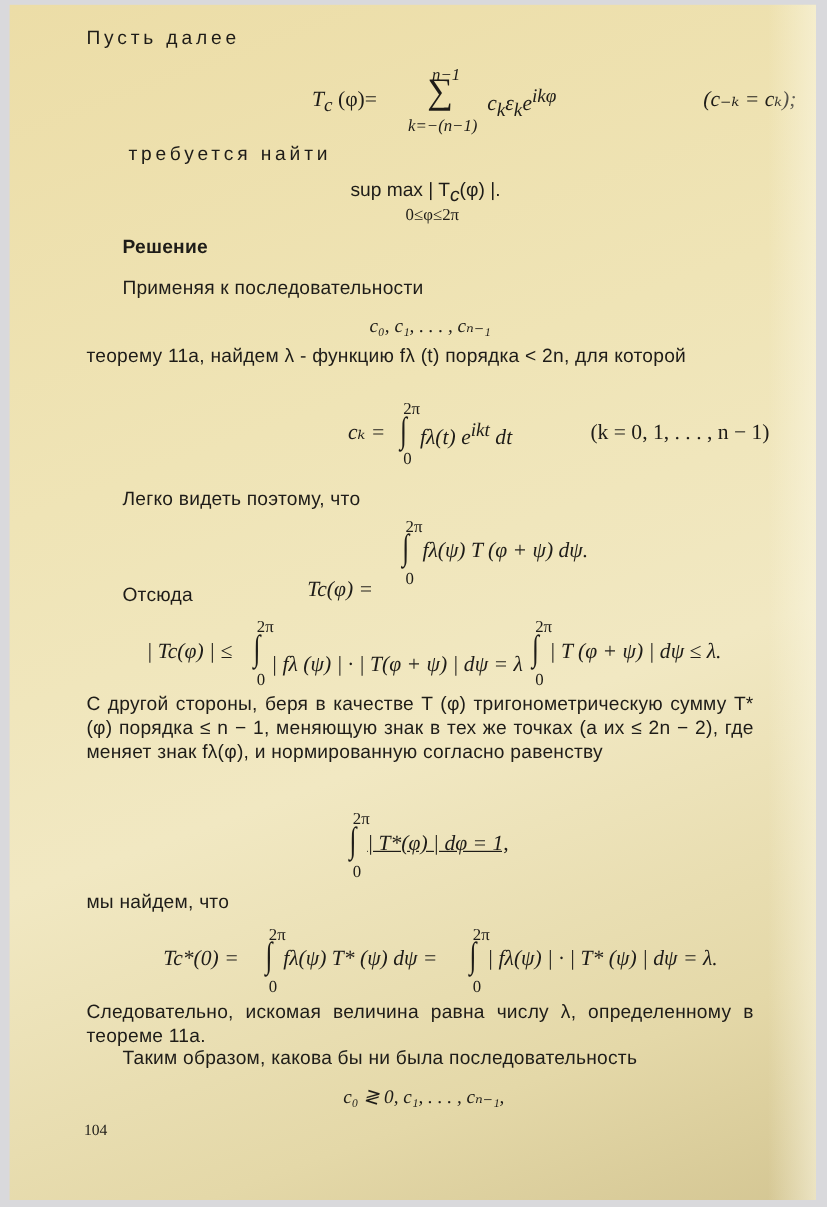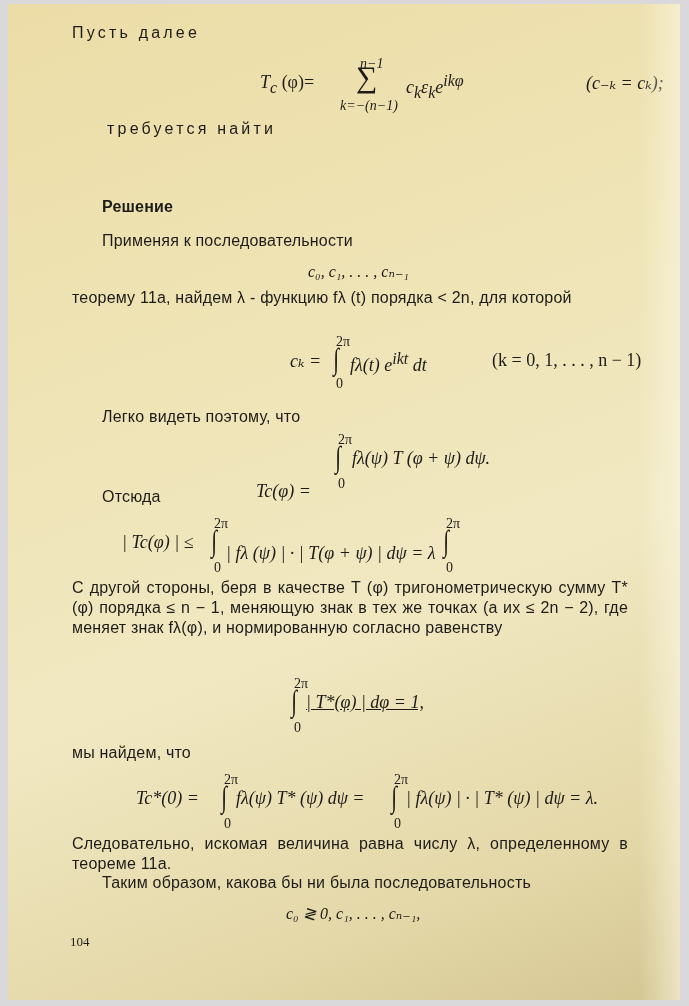--- a/index.html
+++ b/index.html
@@ -42,20 +42,24 @@
     <span class="abs it" style="left:0; top:16px;"><span>T</span><sub>c</sub> <span style="font-style:normal">(φ)</span><span style="font-style:normal">=</span></span>
     <span class="lim it" style="left:100px; top:0;">n−1</span>
     <span class="abs sigma" style="left:96px; top:6px;">∑</span>
     <span class="lim it" style="left:80px; top:42px;">k=−(n−1)</span>
     <span class="abs it" style="left:146px; top:16px;"><span>c</span><sub>k</sub><span>ε</span><sub>k</sub><span>e</span><sup>ikφ</sup></span>
     <span class="abs it" style="left:326px; top:16px;">(c₋ₖ = cₖ);</span>
   </div>
 
   <div class="abs sans spaced" style="left:64px; top:116px;margin-left:35px;">требуется найти</div>
 
+  <div class="abs math" style="left:284px; top:146px; height:40px; width:220px;">
+    <span class="abs sans" style="left:0; top:0; font-size:16px;"><span>sup  max  | T</span><sub class="it">c</sub><span>(φ) |.</span></span>
+    <span class="lim" style="left:46px; top:22px;">0≤φ≤2π</span>
+  </div>
 
   <div class="abs text bold" style="left:94px; top:194px;">Решение</div>
 
   <div class="abs text" style="left:94px; top:228px;">Применяя к последовательности</div>
 
   <div class="abs math it" style="left:300px; top:258px; font-size:16px;">c₀, c₁, . . . , cₙ₋₁</div>
 
   <div class="abs text justify" style="left:64px; top:284px; width:556px; line-height:20px;">теорему 11а, найдем λ - функцию fλ (t) порядка &lt; 2n, для которой</div>
 
   <div class="abs math" style="left:282px; top:330px; width:400px; height:50px;">
@@ -81,20 +85,21 @@
 
   <div class="abs math" style="left:114px; top:512px; width:520px; height:56px;">
     <span class="abs it" style="left:0; top:16px;">| Tc(φ) | ≤</span>
     <span class="lim" style="left:92px; top:0;">2π</span>
     <span class="abs int" style="left:88px; top:10px;">∫</span>
     <span class="lim" style="left:92px; top:44px;">0</span>
     <span class="abs it" style="left:104px; top:27px;font-style:italic;">| fλ (ψ) | · | T(φ + ψ) | dψ = λ</span>
     <span class="lim" style="left:324px; top:0;">2π</span>
     <span class="abs int" style="left:320px; top:10px;">∫</span>
     <span class="lim" style="left:324px; top:44px;">0</span>
+    <span class="abs it" style="left:336px; top:16px;">| T (φ + ψ) | dψ ≤ λ.</span>
   </div>
 
   <div class="abs text justify" style="left:64px; top:574px; width:556px; line-height:20px;">С другой стороны, беря в качестве T (φ) тригонометрическую сумму T*(φ) порядка ≤ n − 1, меняющую знак в тех же точках (а их ≤ 2n − 2), где меняет знак fλ(φ), и нормированную согласно равенству</div>
 
   <div class="abs math" style="left:280px; top:672px; width:200px; height:56px;">
     <span class="lim" style="left:6px; top:0;">2π</span>
     <span class="abs int" style="left:2px; top:10px;">∫</span>
     <span class="lim" style="left:6px; top:44px;">0</span>
     <span class="abs it" style="left:18px; top:16px;text-decoration:underline;">| T*(φ) | dφ = 1,</span>
   </div>

